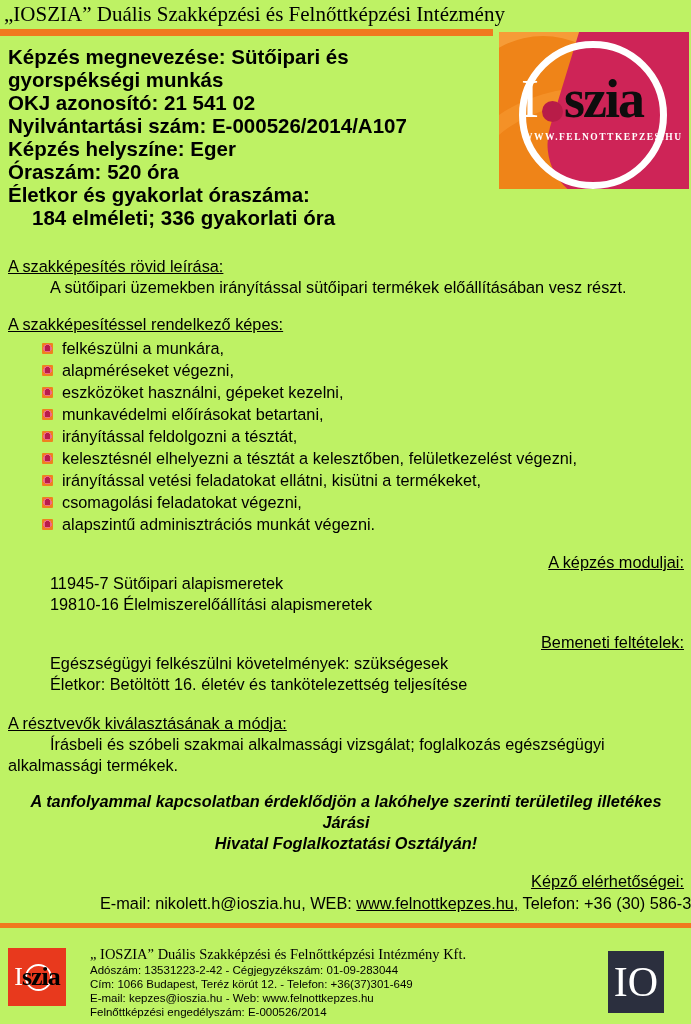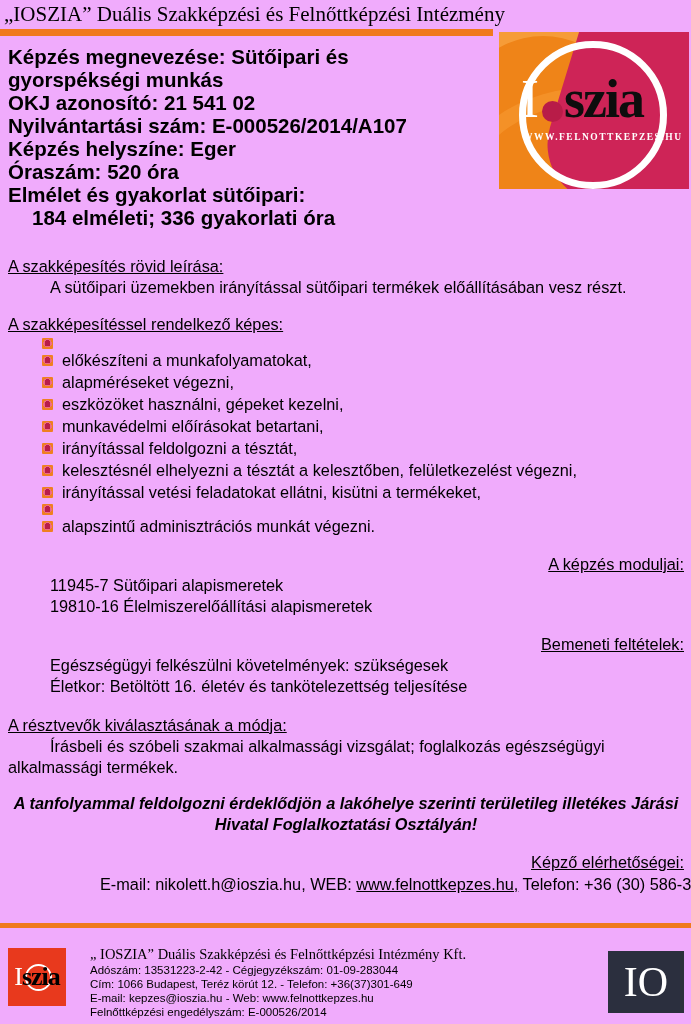--- a/index.html
+++ b/index.html
@@ -1,16 +1,16 @@
 <!DOCTYPE html>
 <html><head>
 <meta charset="utf-8">
 <style>
   html,body{margin:0;padding:0;background:#fff;}
-  .page{position:relative;width:691px;height:1024px;background:#f0abfc;overflow:hidden;
+  .page{position:relative;width:691px;height:1024px;background:#bef264;overflow:hidden;
         font-family:"Liberation Sans",sans-serif;color:#000;}
 
   
   .hdr-title{position:absolute;top:2px;left:4px;font-family:"Liberation Serif",serif;
              font-size:21px;white-space:nowrap;}
   .hdr-rule{position:absolute;top:29px;left:0;width:493px;height:7px;background:#f0791e;}
 
   
   .logo{position:absolute;left:499px;top:32px;width:190px;height:157px;background:#ef8418;overflow:hidden;}
   .logo .sw1{position:absolute;left:-70px;top:-10px;width:200px;height:230px;border-radius:50%;
@@ -52,21 +52,21 @@
   .f-rule{position:absolute;left:0;top:923px;width:691px;height:5px;background:#f0791e;}
   .f-logo{position:absolute;left:8px;top:948px;width:58px;height:58px;background:#e8391d;}
   .f-logo .ring{position:absolute;left:17px;top:16px;width:23px;height:23px;border:2px solid #fff;
                 border-radius:50%;}
   .f-logo .txt{position:relative;display:flex;align-items:center;justify-content:center;height:100%;
                font-family:"Liberation Serif",serif;font-size:26px;letter-spacing:-1px;}
   .f-logo .i{color:#fff;} .f-logo .sz{color:#000;font-weight:bold;}
   .f-center{position:absolute;left:90px;top:946px;width:511px;text-align:left;}
   .f-company{font-family:"Liberation Serif",serif;font-size:14.5px;line-height:17px;}
   .f-line{font-size:11.5px;line-height:14px;}
-  .f-io{position:absolute;left:608px;top:951px;width:76px;height:62px;background:#2b2f3e;
+  .f-io{position:absolute;left:608px;top:951px;width:56px;height:62px;background:#2b2f3e;
         display:flex;align-items:center;justify-content:center;}
   .f-io span{color:#fff;font-family:"Liberation Serif",serif;font-size:42px;line-height:1;}
 </style>
 </head>
 <body>
 
 <div class="page">
 
   <div class="hdr-title">„IOSZIA” Duális Szakképzési és Felnőttképzési Intézmény</div>
   <div class="hdr-rule"></div>
@@ -84,37 +84,34 @@
     <div class="url">WWW.FELNOTTKEPZES.HU</div>
   </div>
 
   <div class="course">
     <div>Képzés megnevezése: Sütőipari és</div>
     <div>gyorspékségi munkás</div>
     <div>OKJ azonosító: 21 541 02</div>
     <div>Nyilvántartási szám: E-000526/2014/A107</div>
     <div>Képzés helyszíne: Eger</div>
     <div>Óraszám: 520 óra</div>
-    <div>Elmélet és gyakorlat sütőipari:</div>
+    <div>Életkor és gyakorlat óraszáma:</div>
     <div class="indent">184 elméleti; 336 gyakorlati óra</div>
   </div>
 
   <div class="content">
 
     <div class="h">A szakképesítés rövid leírása:</div>
     <div class="sub">A sütőipari üzemekben irányítással sütőipari termékek előállításában vesz részt.</div>
 
     <div class="h mt16">A szakképesítéssel rendelkező képes:</div>
     <ul class="skills">
       <li>
           <span class="bullet"></span>
-        </li>
-      <li>
-          <span class="bullet"></span>
-          <span>előkészíteni a munkafolyamatokat,</span>
+          <span>felkészülni a munkára,</span>
         </li>
       <li>
           <span class="bullet"></span>
           <span>alapméréseket végezni,</span>
         </li>
       <li>
           <span class="bullet"></span>
           <span>eszközöket használni, gépeket kezelni,</span>
         </li>
       <li>
@@ -128,41 +125,42 @@
       <li>
           <span class="bullet"></span>
           <span>kelesztésnél elhelyezni a tésztát a kelesztőben, felületkezelést végezni,</span>
         </li>
       <li>
           <span class="bullet"></span>
           <span>irányítással vetési feladatokat ellátni, kisütni a termékeket,</span>
         </li>
       <li>
           <span class="bullet"></span>
+          <span>csomagolási feladatokat végezni,</span>
         </li>
       <li>
           <span class="bullet"></span>
           <span>alapszintű adminisztrációs munkát végezni.</span>
         </li>
     </ul>
 
     <div class="h mt17">A képzés moduljai:</div>
     <div class="sub">11945-7 Sütőipari alapismeretek</div>
     <div class="sub">19810-16 Élelmiszerelőállítási alapismeretek</div>
 
     <div class="h mt17">Bemeneti feltételek:</div>
     <div class="sub">Egészségügyi felkészülni követelmények: szükségesek</div>
     <div class="sub">Életkor: Betöltött 16. életév és tankötelezettség teljesítése</div>
 
     <div class="h mt18">A résztvevők kiválasztásának a módja:</div>
     <div class="sel1">Írásbeli és szóbeli szakmai alkalmassági vizsgálat; foglalkozás egészségügyi</div>
     <div>alkalmassági termékek.</div>
 
     <div class="notice">
-      <div>A tanfolyammal feldolgozni érdeklődjön a lakóhelye szerinti területileg illetékes Járási</div>
+      <div>A tanfolyammal kapcsolatban érdeklődjön a lakóhelye szerinti területileg illetékes Járási</div>
       <div>Hivatal Foglalkoztatási Osztályán!</div>
     </div>
 
     <div class="h mt17">Képző elérhetőségei:</div>
     <div class="contactline">
       <span>E-mail: nikolett.h@ioszia.hu, WEB: </span><span class="weblink">www.felnottkepzes.hu,</span><span> Telefon: +36 (30) 586-32-29</span>
     </div>
 
   </div>
 

